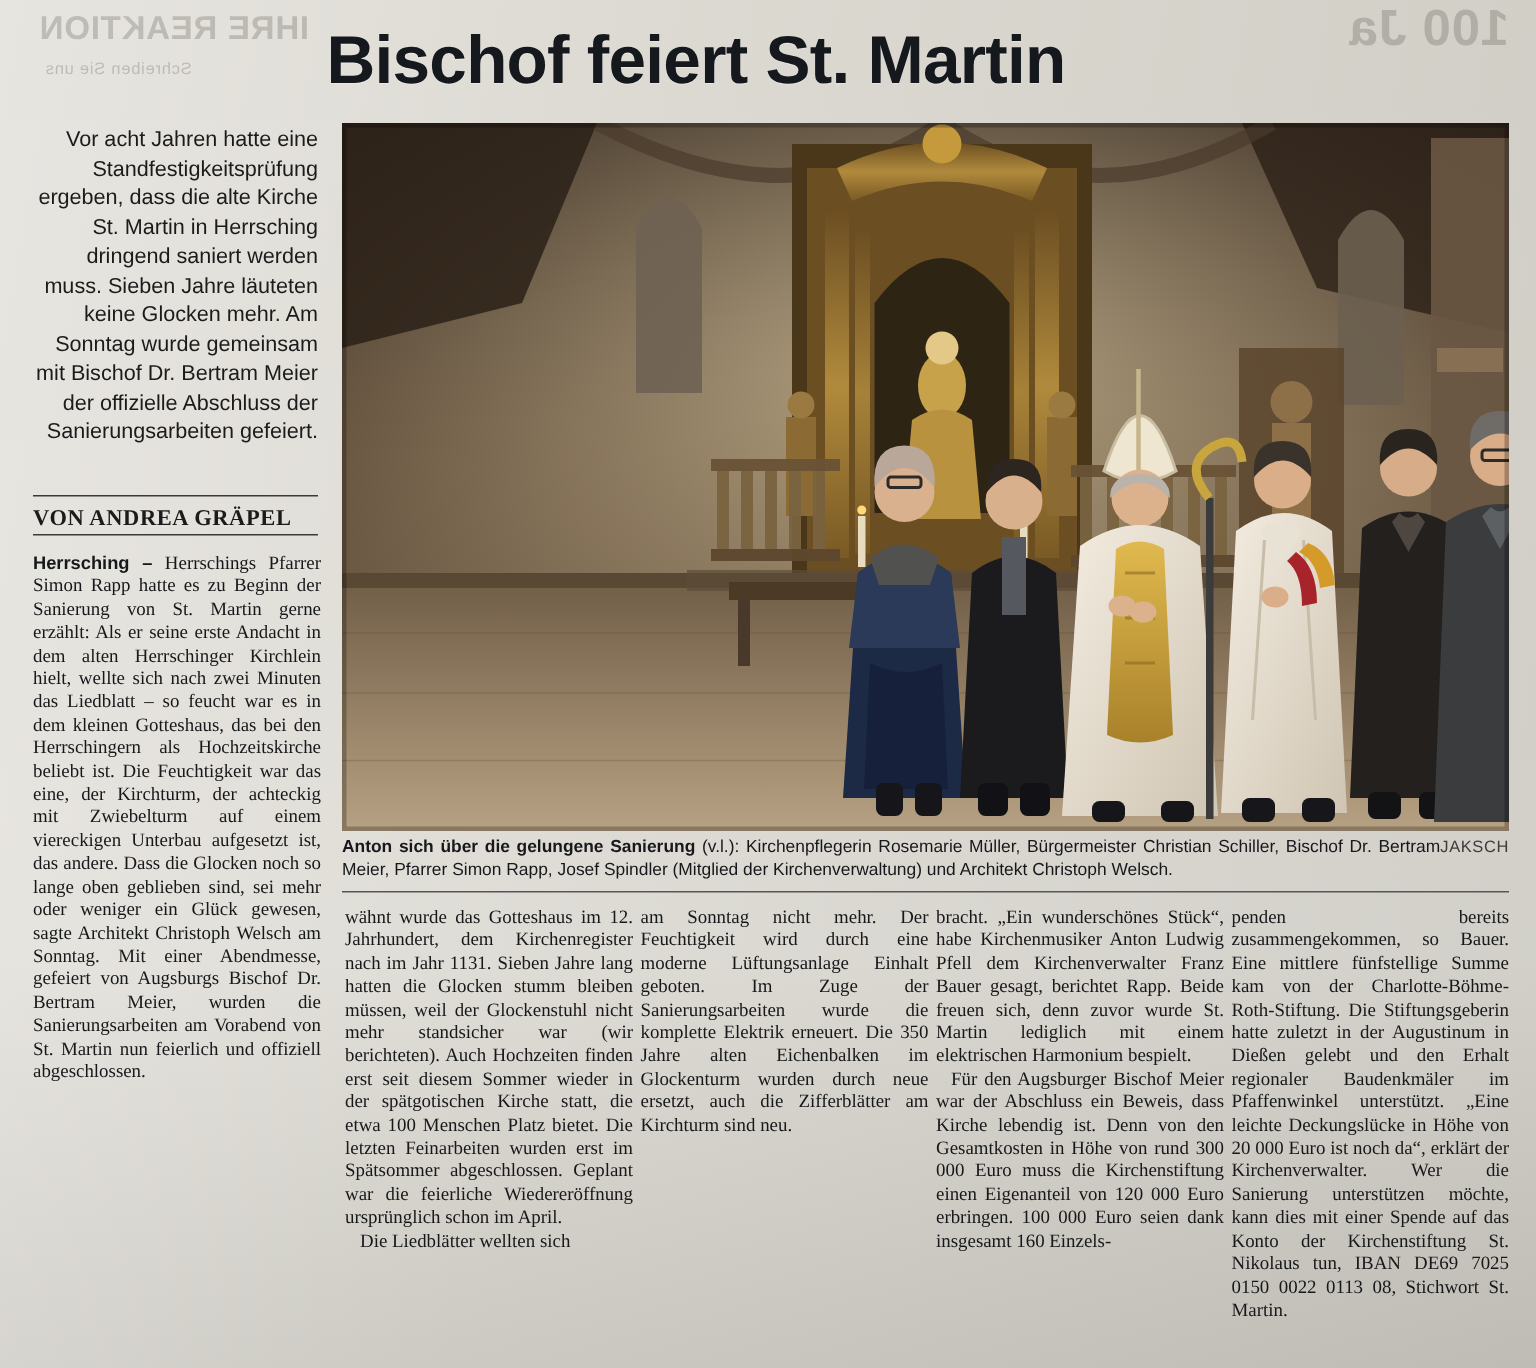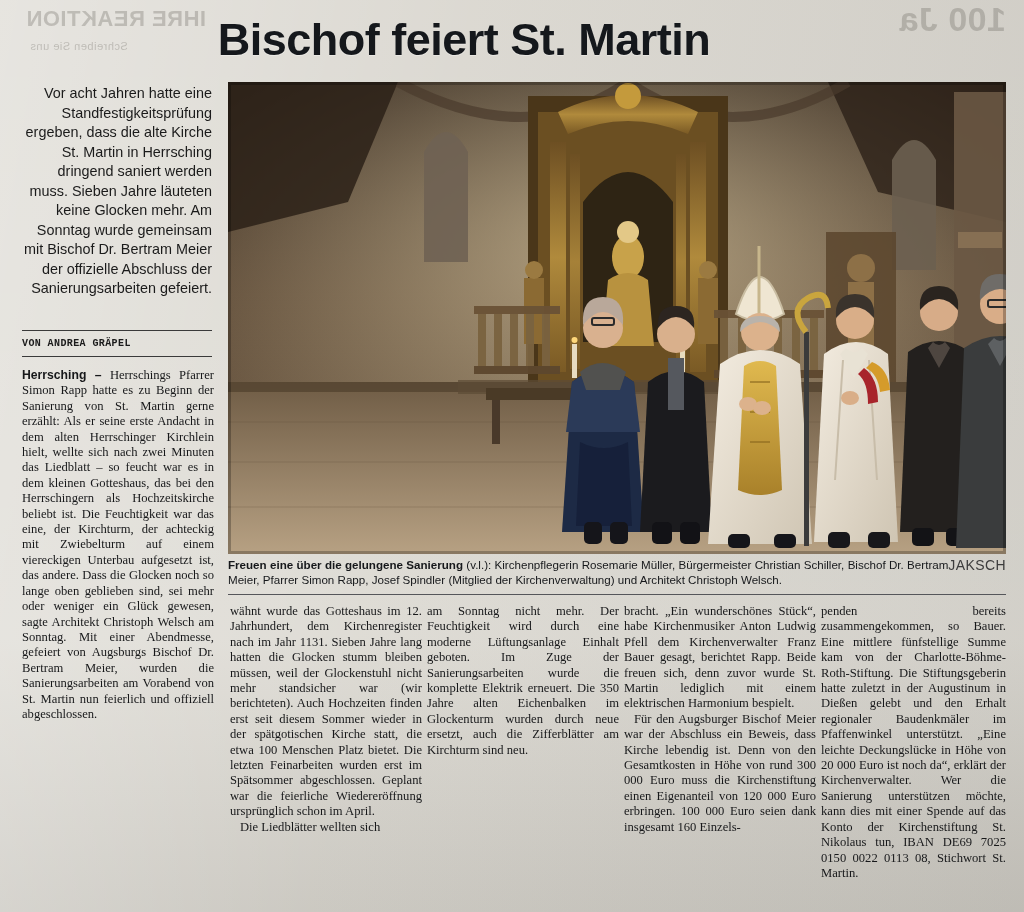--- a/index.html
+++ b/index.html
@@ -85,23 +85,23 @@
     left: 22px;
     top: 330px;
     width: 190px;
     border-top: 1px solid #3a3a3a;
   }
   .byline {
     position: absolute;
     left: 22px;
     top: 338px;
     width: 190px;
-    font-family: Liberation Mono, monospace;
+    font-family: Liberation Serif, serif;
     font-weight: bold;
-    font-size: 10px;
+    font-size: 15px;
     letter-spacing: 0.4px;
     color: #1b1b1b;
   }
   .byline-rule2 {
     position: absolute;
     left: 22px;
     top: 356px;
     width: 190px;
     border-top: 1px solid #3a3a3a;
   }
@@ -146,21 +146,21 @@
     top: 558px;
     width: 778px;
     font-family: "Liberation Sans", sans-serif;
     font-size: 11.6px;
     line-height: 14.6px;
     color: #16181b;
     text-align: justify;
   }
   .caption b { font-weight: bold; }
   .credit {
-    font-size: 14px;
+    font-size: 11px;
     letter-spacing: 0.4px;
     color: #3c3c3c;
     float: right;
   }
   .cap-rule {
     position: absolute;
     left: 228px;
     top: 594px;
     width: 778px;
     border-top: 1px solid #55565a;
@@ -371,21 +371,21 @@
         <path d="M736,266 q36,-24 72,0 l8,200 h-88 Z" fill="#3a3c3d"></path>
         <path d="M760,262 l12,22 l12,-22 l-6,-6 q-6,6 -12,0 Z" fill="#5d6062"></path>
       </g>
 
       <rect x="0" y="0" width="778" height="472" fill="none" stroke="rgba(0,0,0,0.25)" stroke-width="6"></rect>
     </svg>
   </div>
 
   <div class="caption">
     <span class="credit">JAKSCH</span>
-    <b>Freuen eine über die gelungene Sanierung</b>
+    <b>Anton sich über die gelungene Sanierung</b>
     <span>(v.l.): Kirchenpflegerin Rosemarie Müller, Bürgermeister Christian Schiller, Bischof Dr. Bertram Meier, Pfarrer Simon Rapp, Josef Spindler (Mitglied der Kirchenverwaltung) und Architekt Christoph Welsch.</span>
   </div>
   <div class="cap-rule"></div>
 
   <div class="col" id="col1">
     <p class="first"><span class="lead-in">Herrsching –</span><span> Herrschings Pfarrer Simon Rapp hatte es zu Beginn der Sanierung von St. Martin gerne erzählt: Als er seine erste Andacht in dem alten Herrschinger Kirchlein hielt, wellte sich nach zwei Minuten das Liedblatt – so feucht war es in dem kleinen Gotteshaus, das bei den Herrschingern als Hochzeitskirche beliebt ist. Die Feuchtigkeit war das eine, der Kirchturm, der achteckig mit Zwiebelturm auf einem viereckigen Unterbau aufgesetzt ist, das andere. Dass die Glocken noch so lange oben geblieben sind, sei mehr oder weniger ein Glück gewesen, sagte Architekt Christoph Welsch am Sonntag. Mit einer Abendmesse, gefeiert von Augsburgs Bischof Dr. Bertram Meier, wurden die Sanierungsarbeiten am Vorabend von St. Martin nun feierlich und offiziell abgeschlossen.</span></p>
   </div>
 
   <div class="col" id="col2">
     <p class="first noind">wähnt wurde das Gotteshaus im 12. Jahrhundert, dem Kirchenregister nach im Jahr 1131. Sieben Jahre lang hatten die Glocken stumm bleiben müssen, weil der Glockenstuhl nicht mehr standsicher war (wir berichteten). Auch Hochzeiten finden erst seit diesem Sommer wieder in der spätgotischen Kirche statt, die etwa 100 Menschen Platz bietet. Die letzten Feinarbeiten wurden erst im Spätsommer abgeschlossen. Geplant war die feierliche Wiedereröffnung ursprünglich schon im April.</p>

